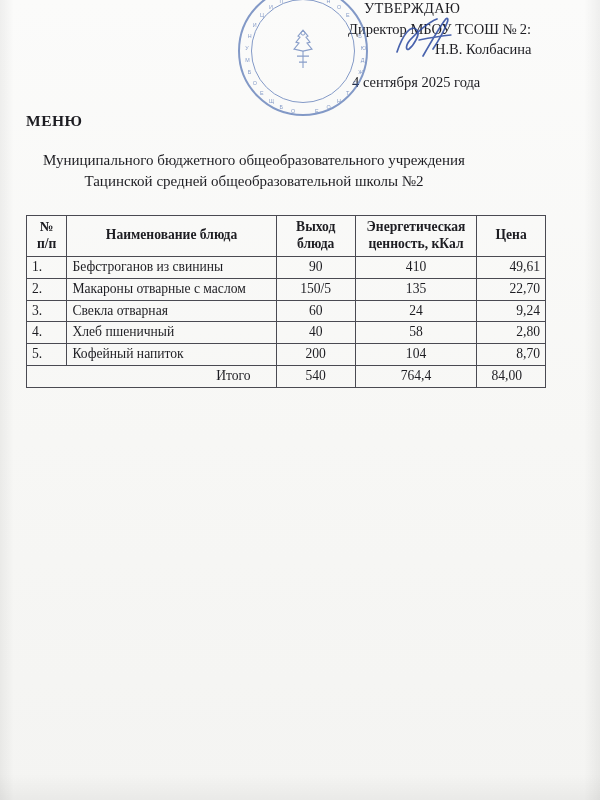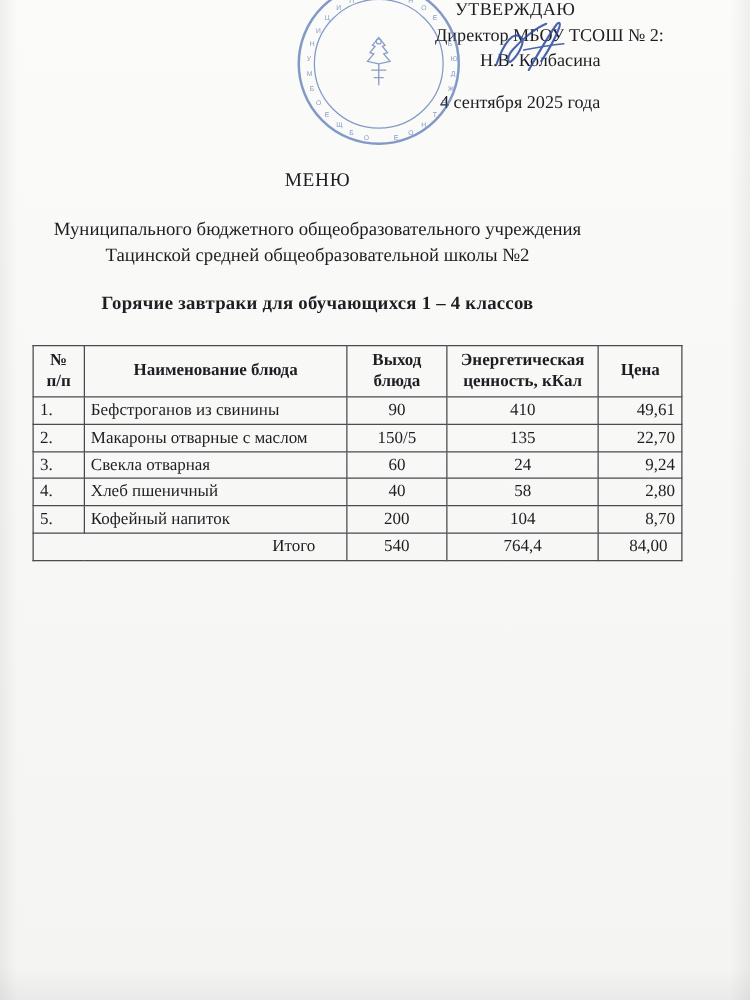--- a/index.html
+++ b/index.html
@@ -55,21 +55,21 @@
     display: block;
     margin-left: 16px;
     letter-spacing: 0.3px;
   }
   .approval .dir {
     display: block;
     white-space: nowrap;
   }
   .approval .name {
     display: block;
-    margin-left: 36px;
+    margin-left: 87px;
     white-space: nowrap;
   }
   .approval .date {
     display: block;
     margin-top: 12px;
     margin-left: 4px;
     white-space: nowrap;
   }
 
   
@@ -122,23 +122,22 @@
     left: 393px;
     top: 16px;
     width: 72px;
     height: 46px;
     opacity: 0.85;
     pointer-events: none;
   }
 
   
   .menu-title {
-    margin-top: 44px;
-    text-align: center;
-    font-weight: normal;
+    margin-top: 20px;
+    font-weight: bold;
     font-size: 15.5px;
     letter-spacing: 0.5px;
   }
   .org1, .org2 {
     text-align: center;
     font-size: 15px;
     line-height: 1.35;
   }
   .org1 { margin-top: 20px; }
   .subtitle {
@@ -189,21 +188,21 @@
   td.c-price {
     text-align: right;
     padding-right: 11px;
   }
   tr.total td.t-label {
     text-align: right;
     padding-right: 25px;
     font-weight: normal;
   }
   tr.total td.c-num { text-align: center; }
-  tr.total td.c-price { text-align: right; padding-right: 11px; }
+  tr.total td.c-price { text-align: right; padding-right: 23px; }
 
   
   .cook-row {
     position: relative;
     margin-top: 62px;
     padding-left: 28px;
     font-size: 15px;
     height: 34px;
   }
   .cook-label {
@@ -285,21 +284,20 @@
 
     <svg class="sig-dir" viewBox="0 0 72 46">
       <path d="M4 36 C10 18, 18 8, 24 14 C28 18, 20 30, 16 33 C13 35, 12 30, 17 24 C24 16, 36 6, 44 3" fill="none" stroke="#2b49a0" stroke-width="1.7" stroke-linecap="round"></path>
       <path d="M30 40 C38 26, 46 12, 52 4 C54 1, 56 2, 54 7 C51 15, 44 27, 40 33" fill="none" stroke="#2b49a0" stroke-width="1.7" stroke-linecap="round"></path>
       <path d="M26 24 C36 22, 48 20, 58 19" fill="none" stroke="#2b49a0" stroke-width="1.3" stroke-linecap="round"></path>
     </svg>
 
     <div class="menu-title">МЕНЮ</div>
     <div class="org1">Муниципального бюджетного общеобразовательного учреждения</div>
     <div class="org2">Тацинской средней общеобразовательной школы №2</div>
-    <div class="subtitle">Горячие завтраки для обучающихся 1 – 4 классов</div>
 
     <table class="menu">
       <thead>
         <tr>
           <th class="col-np">
             <div>№</div>
             <div>п/п</div>
           </th>
           <th class="col-name">Наименование блюда</th>
           <th class="col-out">

